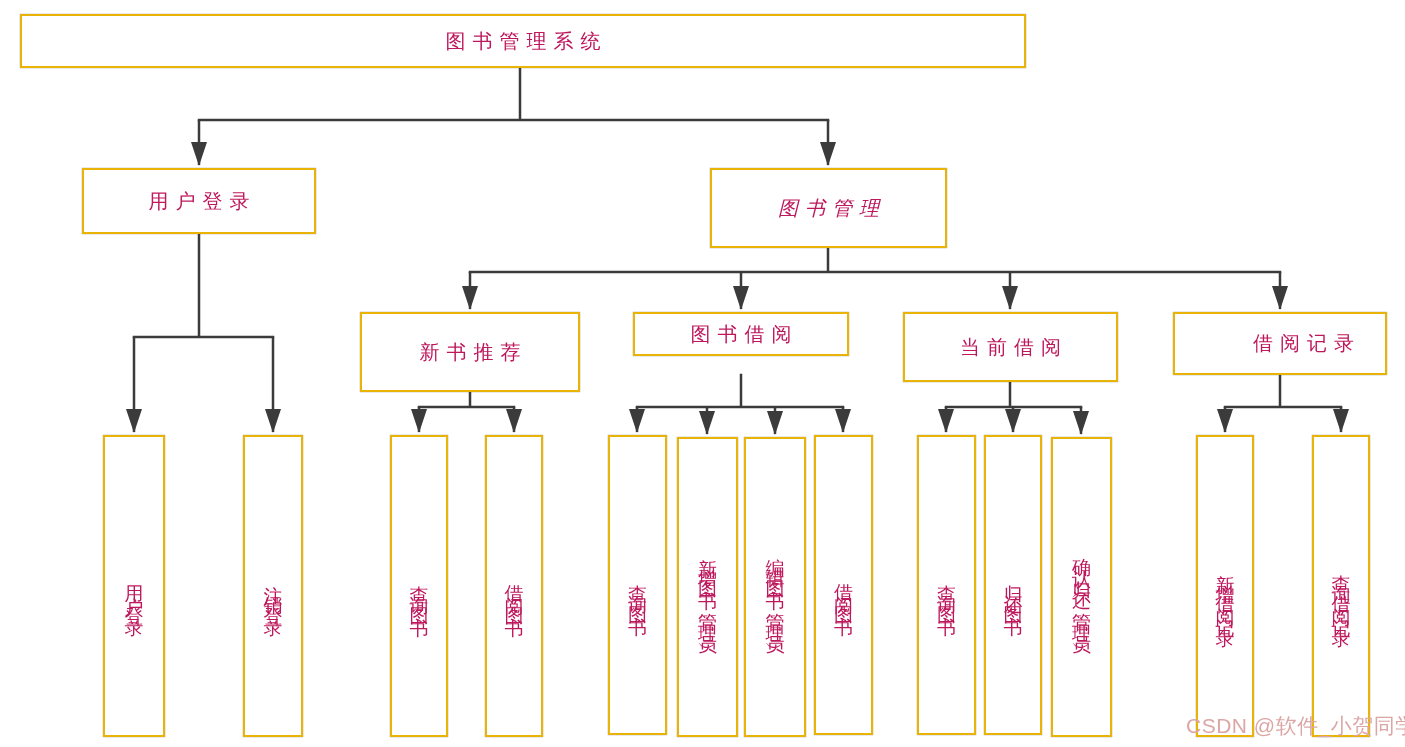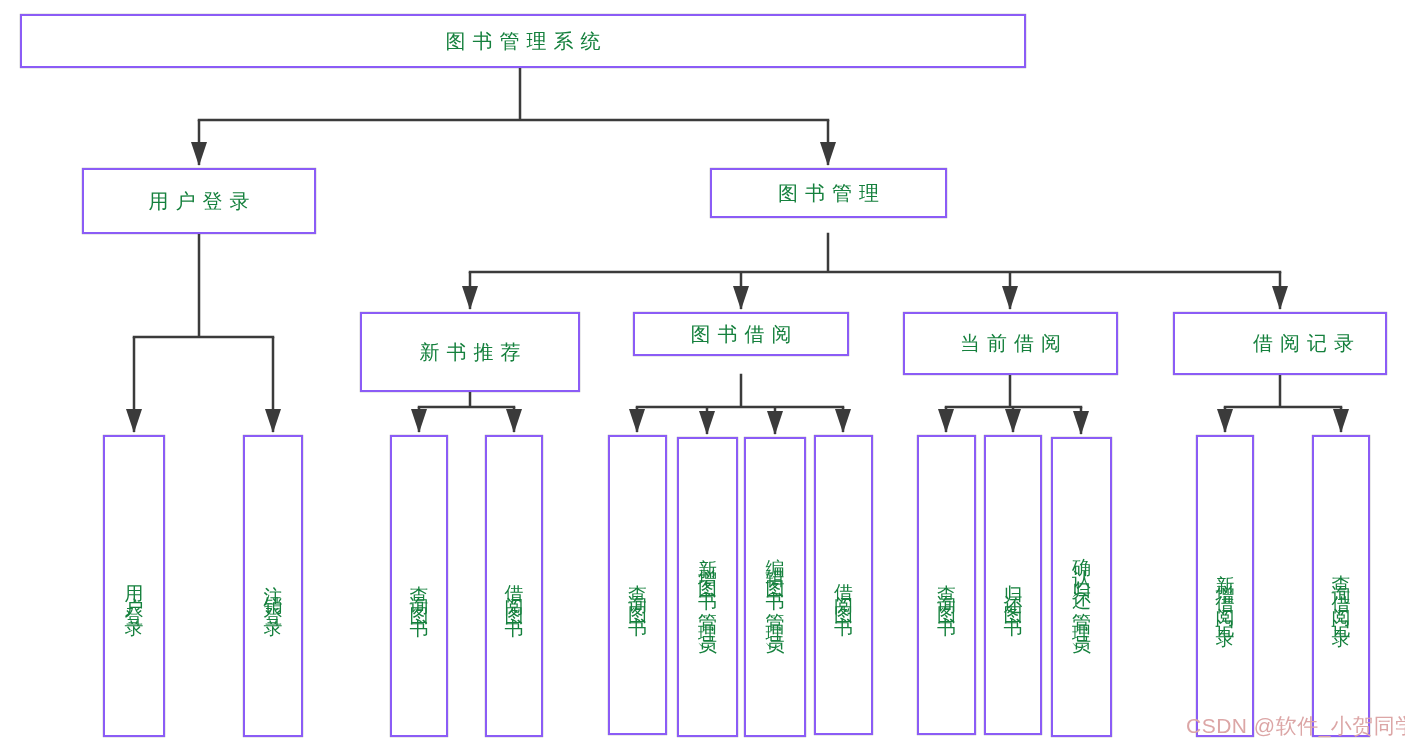--- a/index.html
+++ b/index.html
@@ -3,23 +3,23 @@
 <meta charset="utf-8">
 <style>
   html,body{margin:0;padding:0;background:#ffffff;}
   .canvas{
     position:relative;width:1405px;height:747px;background:#ffffff;overflow:hidden;
     font-family:"Liberation Sans","DejaVu Sans",sans-serif;
   }
   .connectors{position:absolute;left:0;top:0;z-index:1;}
   .node{
     position:absolute;box-sizing:border-box;background:#ffffff;
-    border:2px solid #8b5cf6;box-shadow:0 0 1px rgba(70,70,70,.65);
+    border:2px solid #eab308;box-shadow:0 0 1px rgba(70,70,70,.65);
     display:flex;align-items:center;justify-content:center;
-    color:#15803d;z-index:2;
+    color:#be185d;z-index:2;
   }
   .node.h span{font-size:20px;letter-spacing:7px;margin-right:-7px;white-space:nowrap;}
   .node.v span{
     writing-mode:vertical-rl;font-size:19px;letter-spacing:11px;
     margin-bottom:-11px;white-space:nowrap;
   }
   .watermark{
     position:absolute;left:1186px;top:712px;z-index:3;
     font-size:21px;color:#dca6a6;letter-spacing:.5px;white-space:nowrap;
   }
@@ -67,31 +67,31 @@
     </g>
   </svg>
 
   <div class="node h" style="left:20px;top:14px;width:1006px;height:54px;">
     <span>图书管理系统</span>
   </div>
 
   <div class="node h" style="left:82px;top:168px;width:234px;height:66px;">
     <span>用户登录</span>
   </div>
-  <div class="node h" style="left:710px;top:168px;width:237px;height:50px;">
+  <div class="node h" style="left:710px;top:168px;width:237px;height:80px;font-style:italic;">
     <span>图书管理</span>
   </div>
 
   <div class="node h" style="left:360px;top:312px;width:220px;height:80px;">
     <span>新书推荐</span>
   </div>
   <div class="node h" style="left:633px;top:312px;width:216px;height:44px;">
     <span>图书借阅</span>
   </div>
-  <div class="node h" style="left:903px;top:312px;width:215px;height:63px;">
+  <div class="node h" style="left:903px;top:312px;width:215px;height:70px;">
     <span>当前借阅</span>
   </div>
   <div class="node h" style="left:1173px;top:312px;width:214px;height:63px;padding-left:47px;">
     <span>借阅记录</span>
   </div>
 
   <div class="node v" style="left:103px;top:435px;width:62px;height:302px;">
     <span>用户登录</span>
   </div>
   <div class="node v" style="left:243px;top:435px;width:60px;height:302px;">

